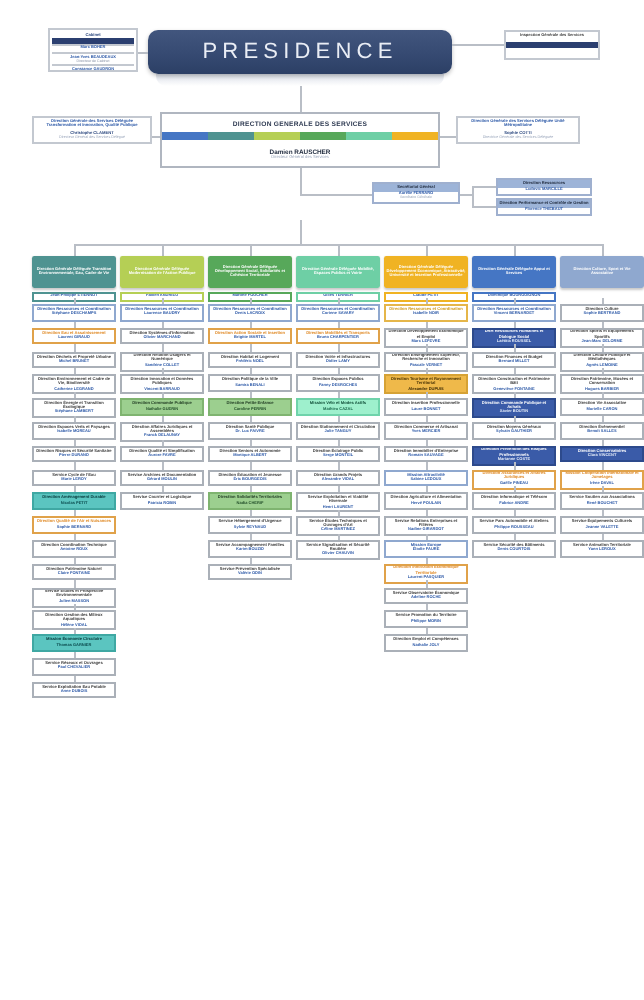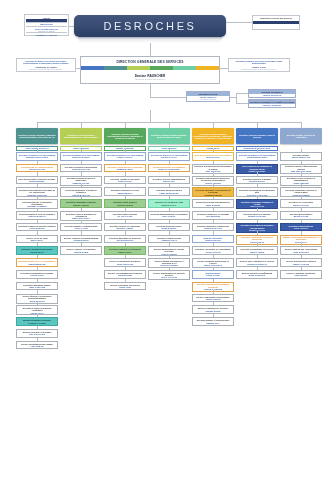--- a/index.html
+++ b/index.html
@@ -83,21 +83,21 @@
     display:flex; flex-direction:column; align-items:center; justify-content:center;
     text-align:center; padding:1px 1.2px; color:#fff; line-height:1.12;
     box-shadow:0 0.6px 1.2px rgba(0,0,0,.22); }
   .colhead .h { font-size:2.0px; font-weight:bold; }
 </style>
 </head>
 <body>
 
 <div id="chart">
     <div id="presidence-shadow"></div>
-    <div id="presidence">DESROCHES</div>
+    <div id="presidence">PRESIDENCE</div>
     <div id="cabinet">
       <div class="cap">Cabinet</div>
       <div class="bar"></div>
       <div class="row"><span>Marc BOHER</span></div>
       <div class="row"><span>Jean-Yves BEAUDEAUX</span><span class="sub">Directeur de Cabinet</span></div>
       <div class="row"><span>Constance GAUDRON</span></div>
     </div>
     <div id="inspection">
       <div class="cap">Inspection Générale des Services</div>
       <div class="bar"></div>

